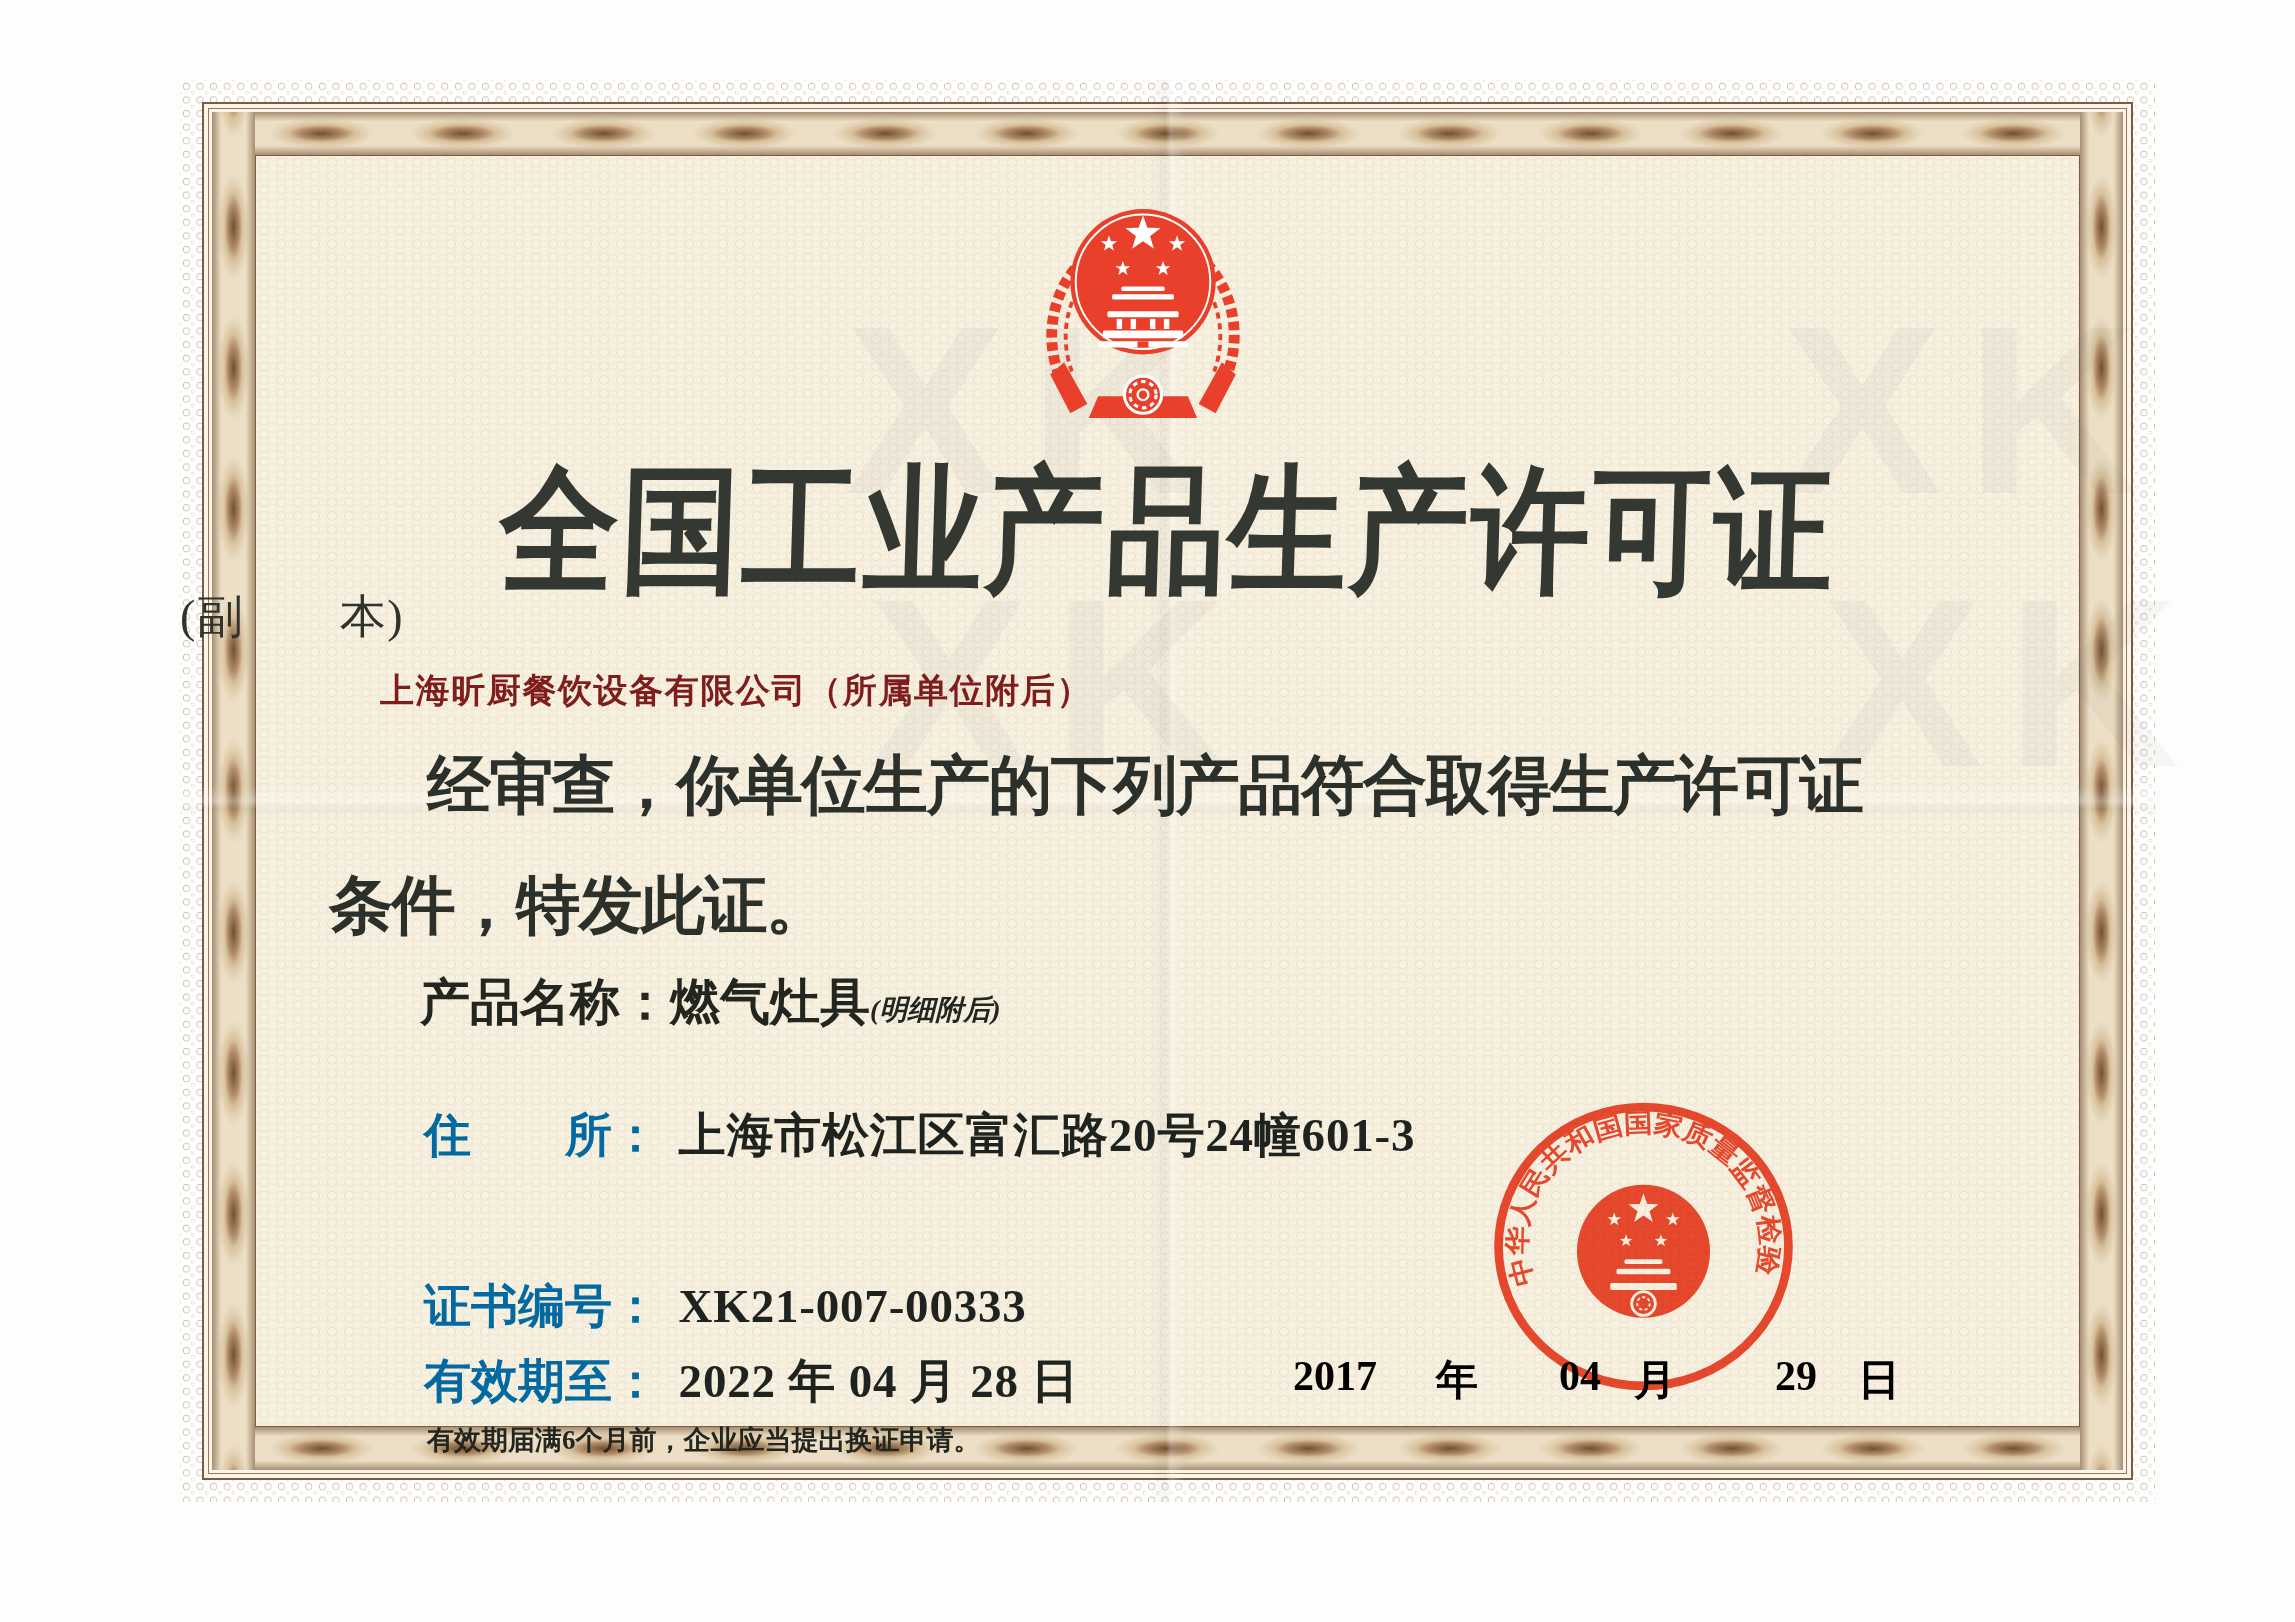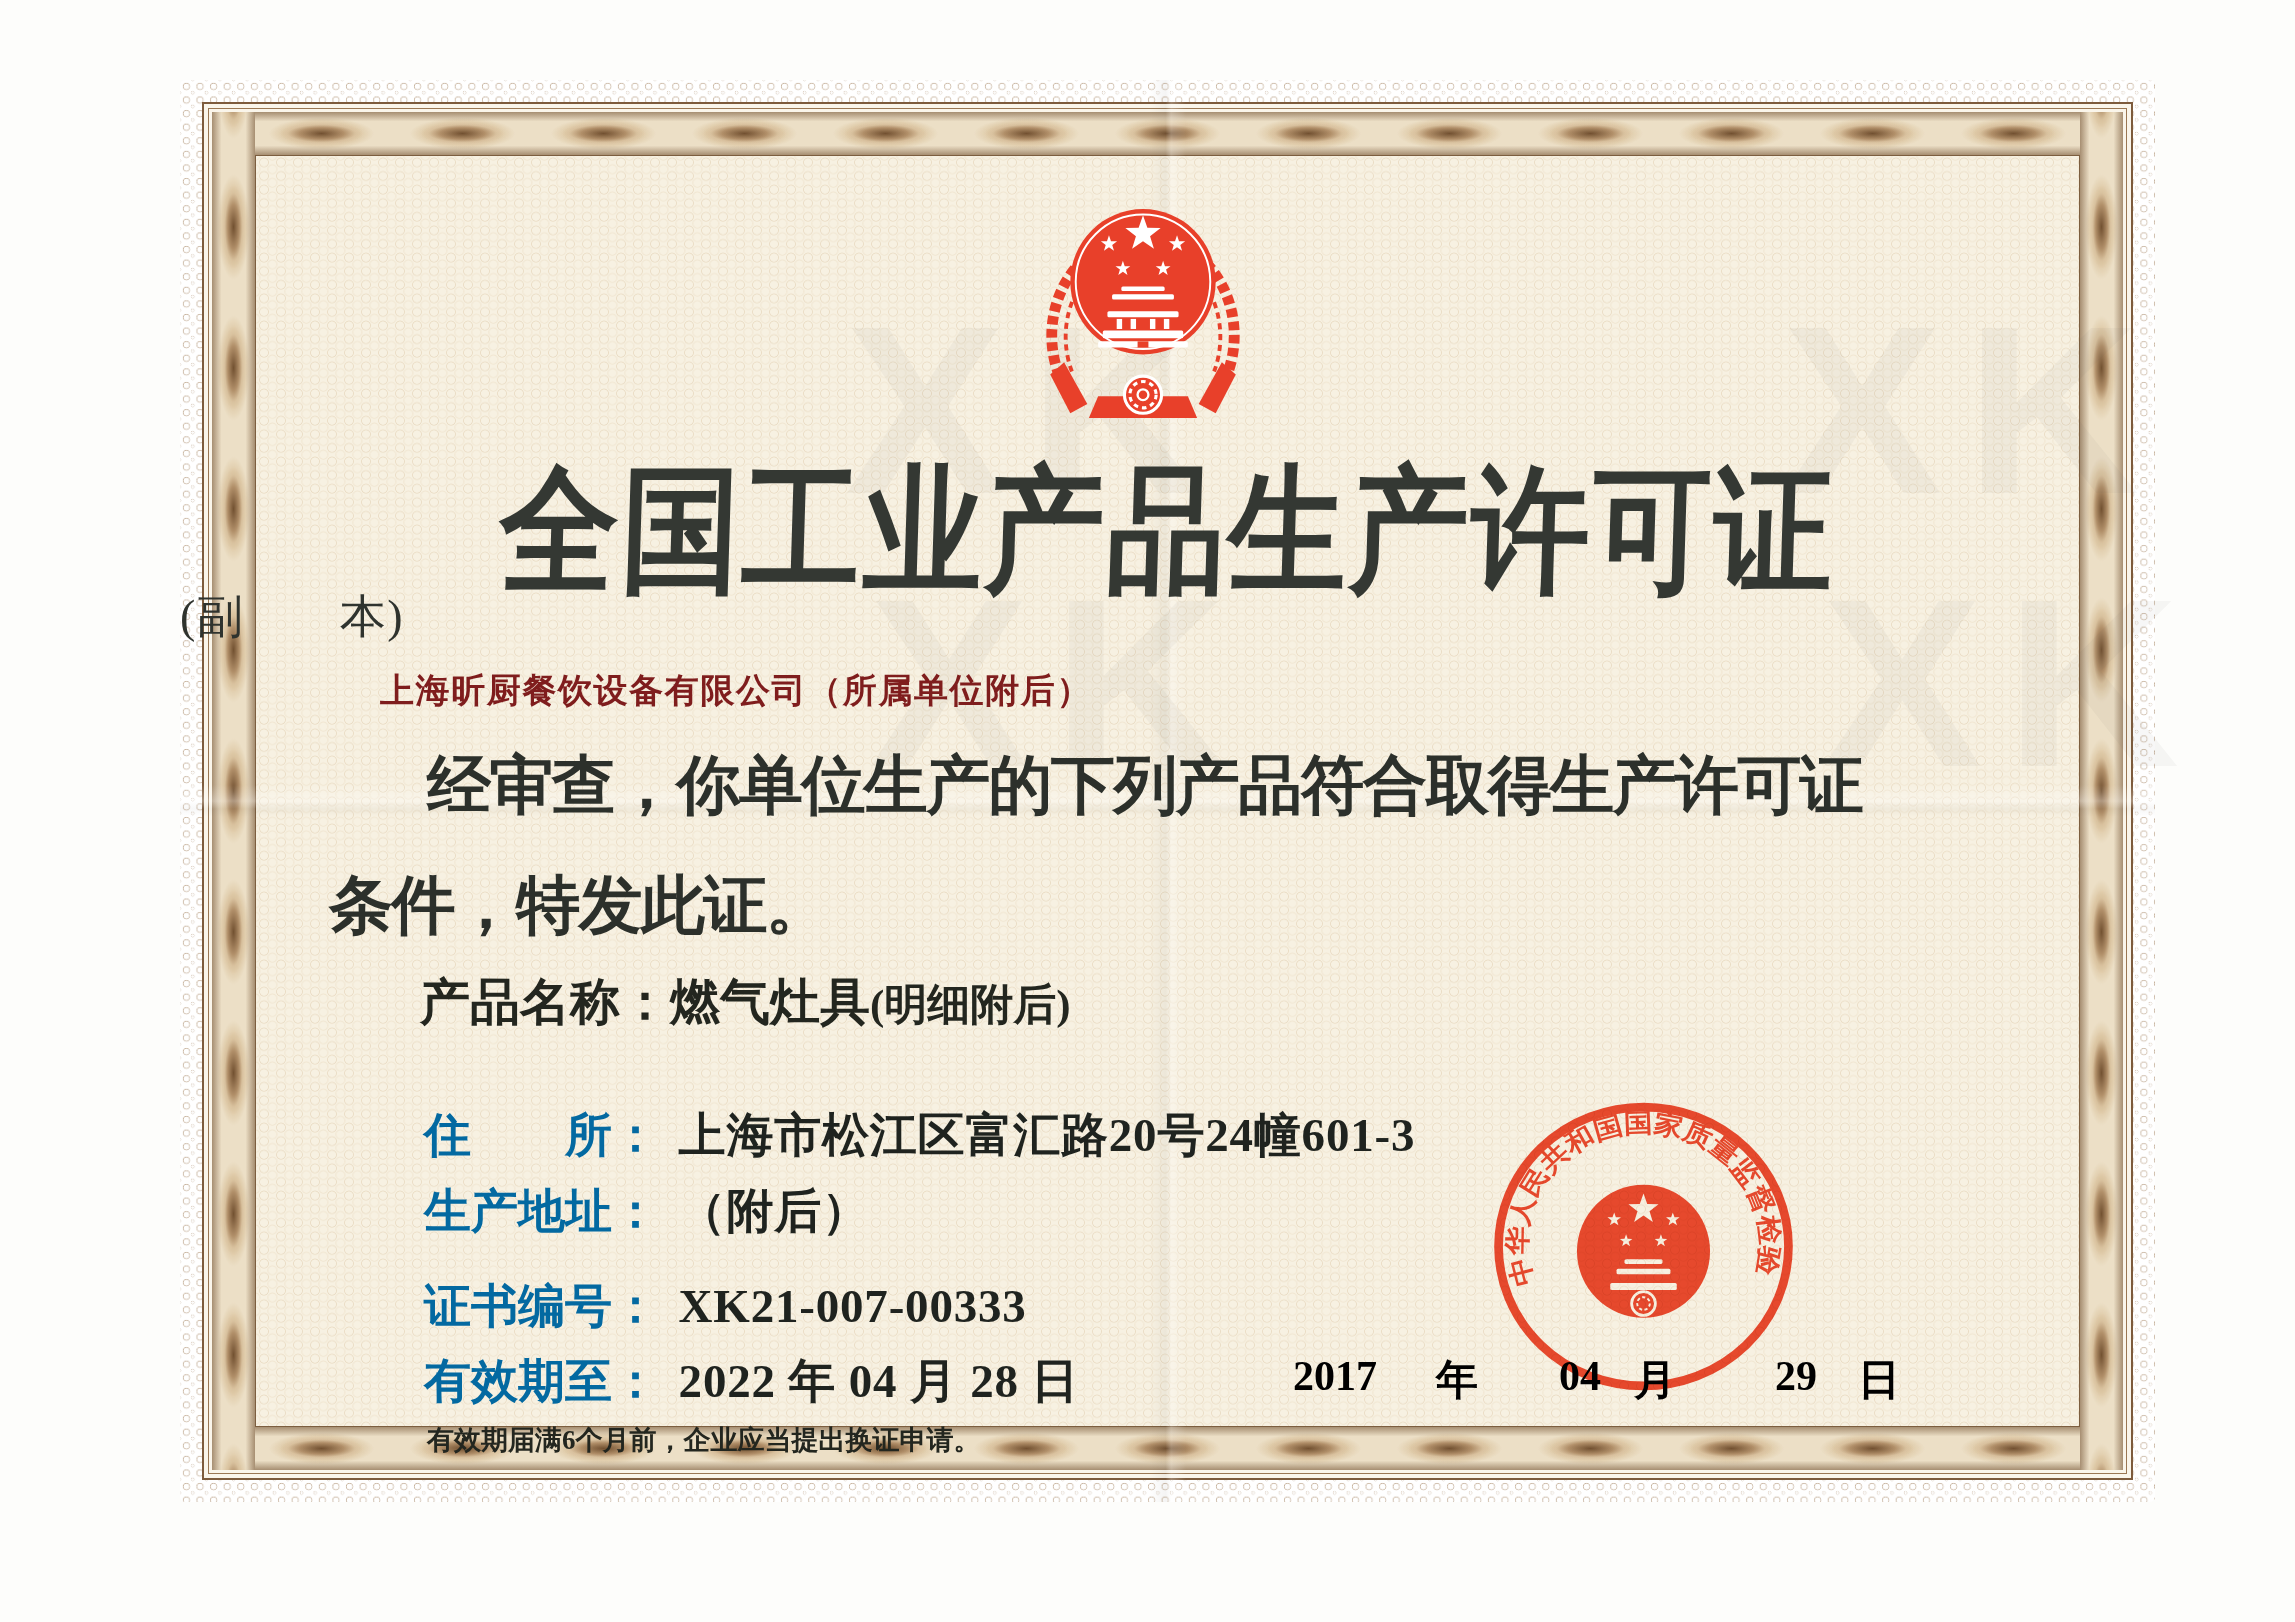--- a/index.html
+++ b/index.html
@@ -66,21 +66,21 @@
     font-size:46px;color:#2f332e;letter-spacing:1.6px;}
   .company{position:absolute;left:200px;top:588px;font-size:34px;font-weight:bold;
     color:#7f1d1d;letter-spacing:1.6px;white-space:nowrap;}
   .body-line{position:absolute;font-size:64px;font-weight:bold;color:#2c302b;
     letter-spacing:-1.6px;white-space:nowrap;}
   .body1{left:247px;top:662px;}
   .body2{left:149px;top:782px;}
 
   .prod-row{position:absolute;left:240px;top:889px;font-size:50px;font-weight:bold;
     color:#23261f;white-space:nowrap;}
-  .prod-note{font-size:43px;}
+  .prod-note{font-size:28px;font-style:italic;}
 
   .row{position:absolute;left:244px;font-size:47px;white-space:nowrap;color:#1f231f;}
   .row .lbl{display:inline-block;min-width:237px;font-weight:bold;color:#0369a1;}
   .row .val{margin-left:17.6px;font-weight:600;letter-spacing:0.8px;}
   .note{position:absolute;left:247px;top:1342px;font-size:27px;font-weight:600;color:#23261f;}
 
   .date-part{position:absolute;top:1272px;font-size:42px;font-weight:600;color:#000000;}
 
   .seal{position:absolute;left:1305px;top:1016px;width:317px;height:301px;
     mix-blend-mode:multiply;opacity:.95;}
@@ -150,23 +150,20 @@
       <div class="company">上海昕厨餐饮设备有限公司（所属单位附后）</div>
       <div class="body-line body1">经审查，你单位生产的下列产品符合取得生产许可证</div>
       <div class="body-line body2">条件，特发此证。</div>
 
       <div class="prod-row">
         <span>产品名称：</span><span>燃气灶具</span><span class="prod-note">(明细附后)</span>
       </div>
 
       <div class="row" style="top:1024px">
         <span class="lbl">住　　所：</span><span class="val">上海市松江区富汇路20号24幢601-3</span>
-      </div>
-      <div class="row" style="top:1100px">
-        <span class="lbl">生产地址：</span><span class="val">（附后）</span>
       </div>
       <div class="row" style="top:1195px">
         <span class="lbl">证书编号：</span><span class="val">XK21-007-00333</span>
       </div>
       <div class="row" style="top:1270px">
         <span class="lbl">有效期至：</span><span class="val">2022 年 04 月 28 日</span>
       </div>
 
       <div class="note">有效期届满6个月前，企业应当提出换证申请。</div>
 

